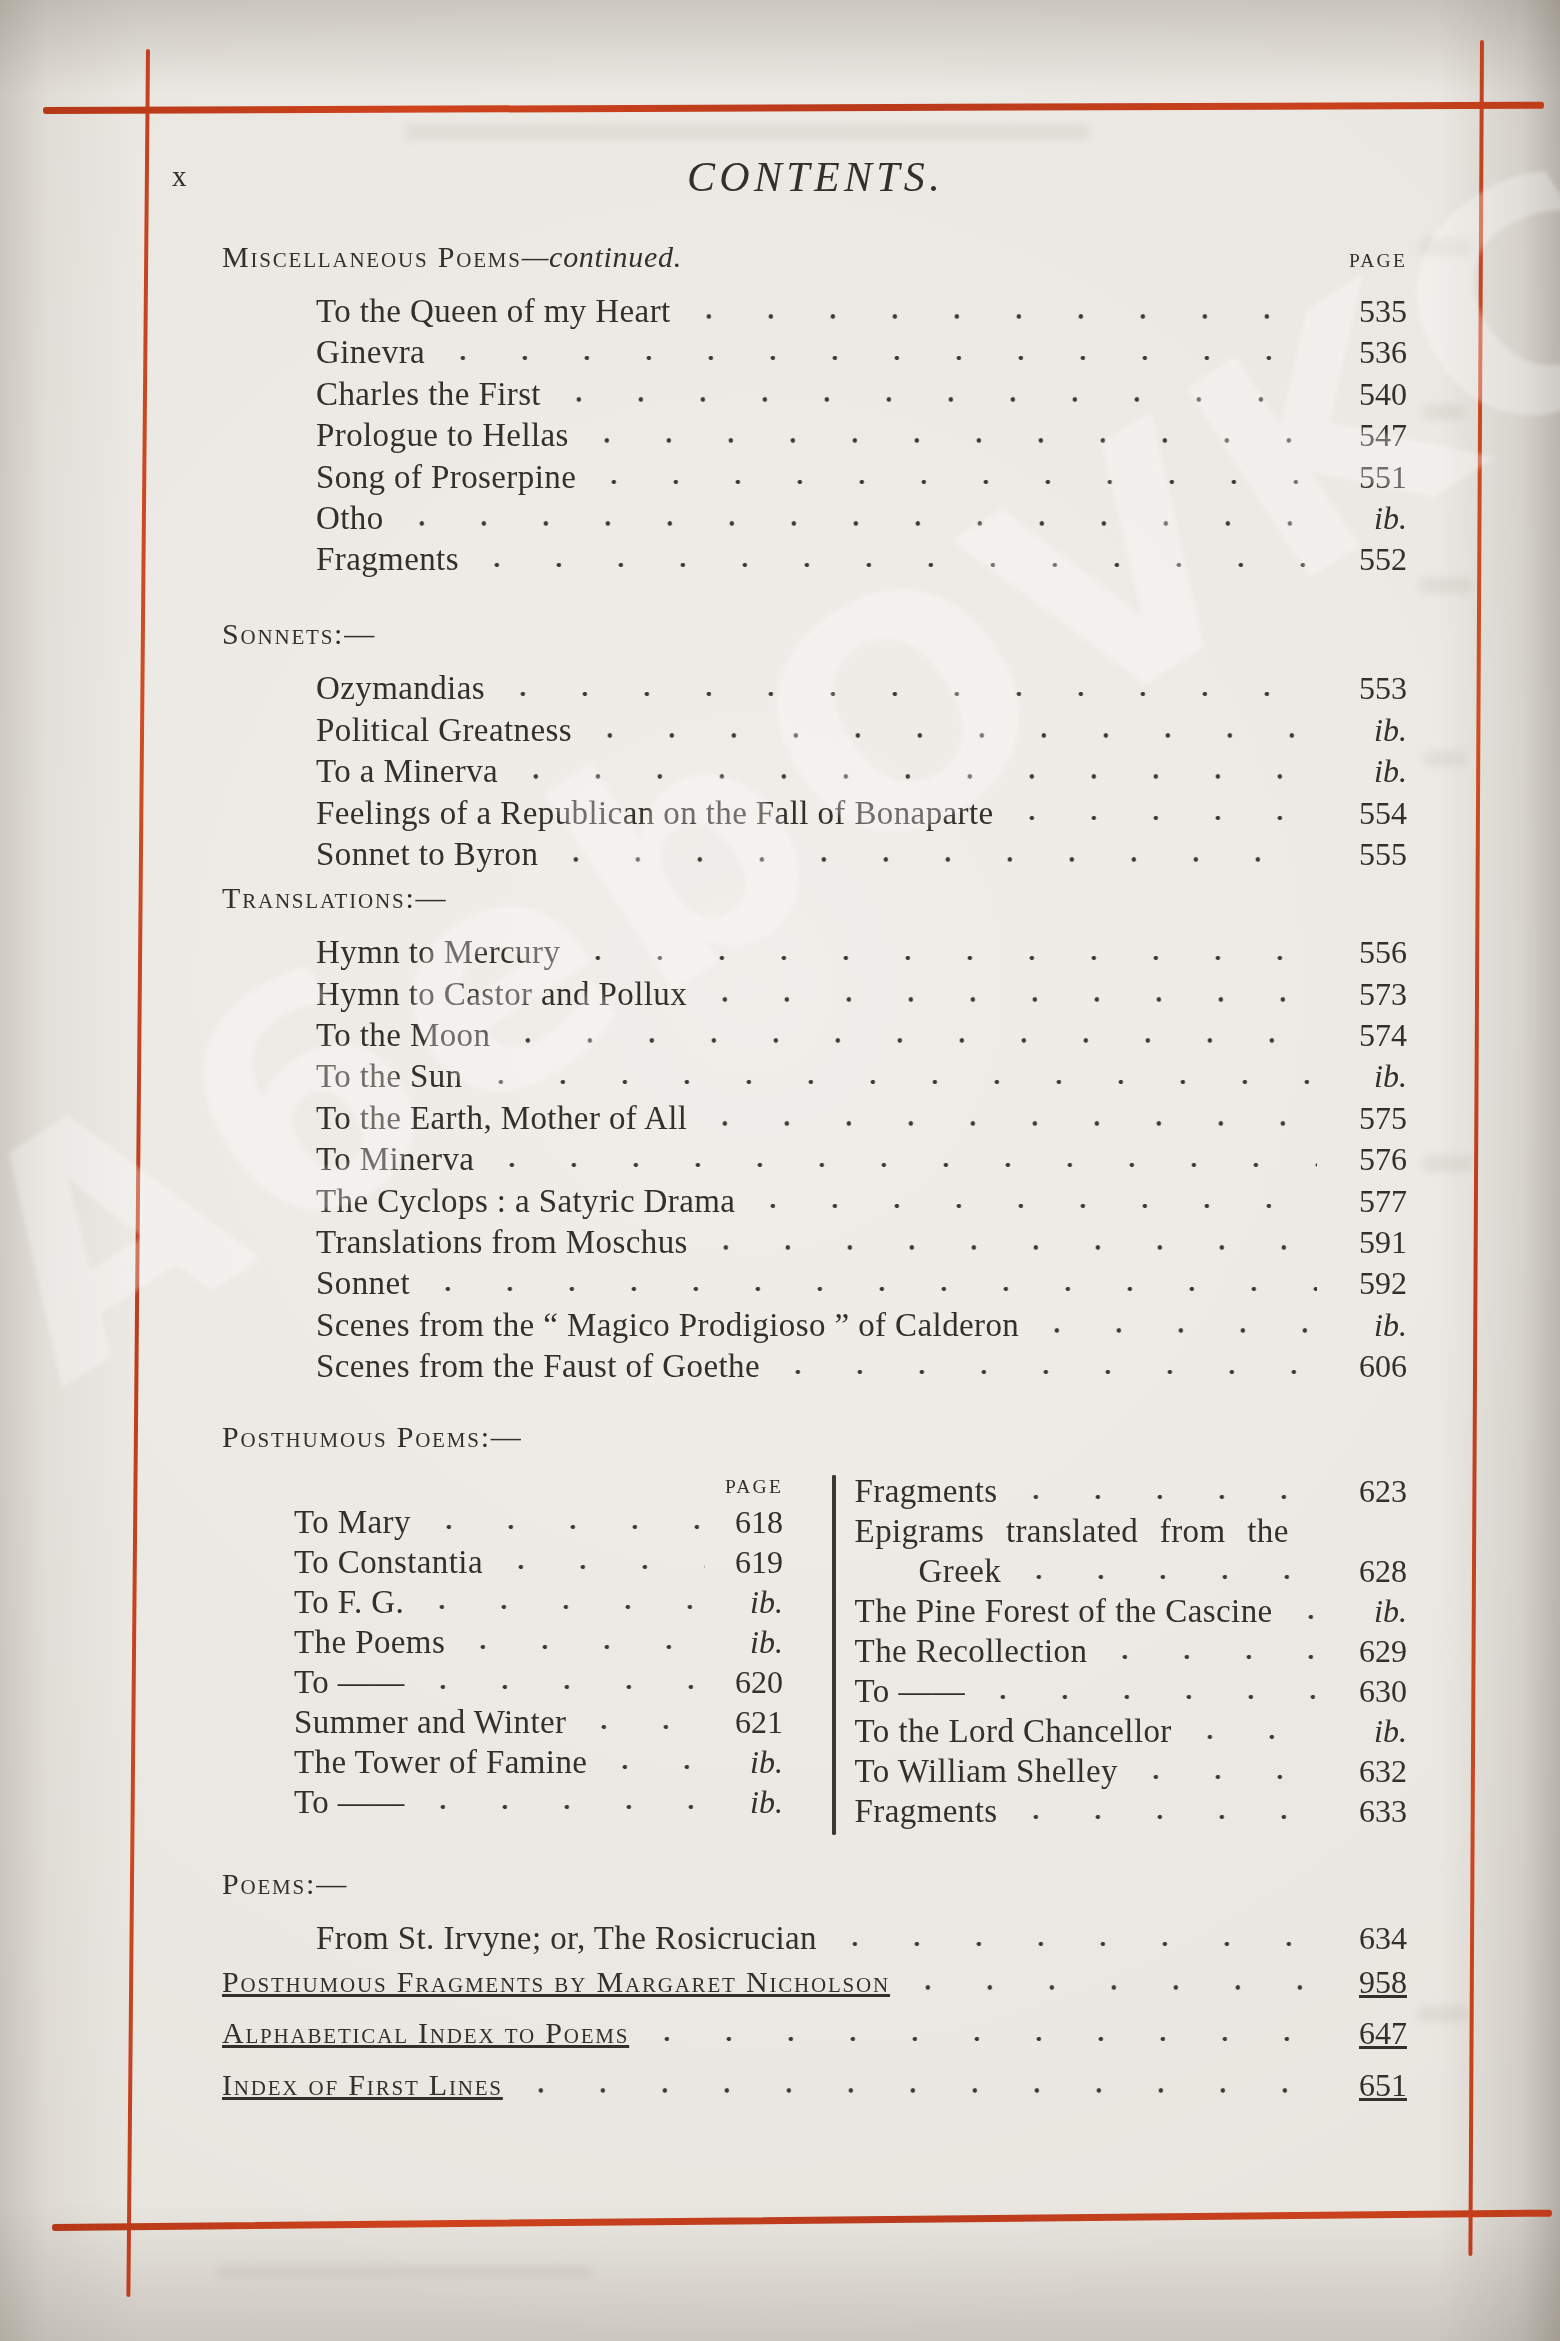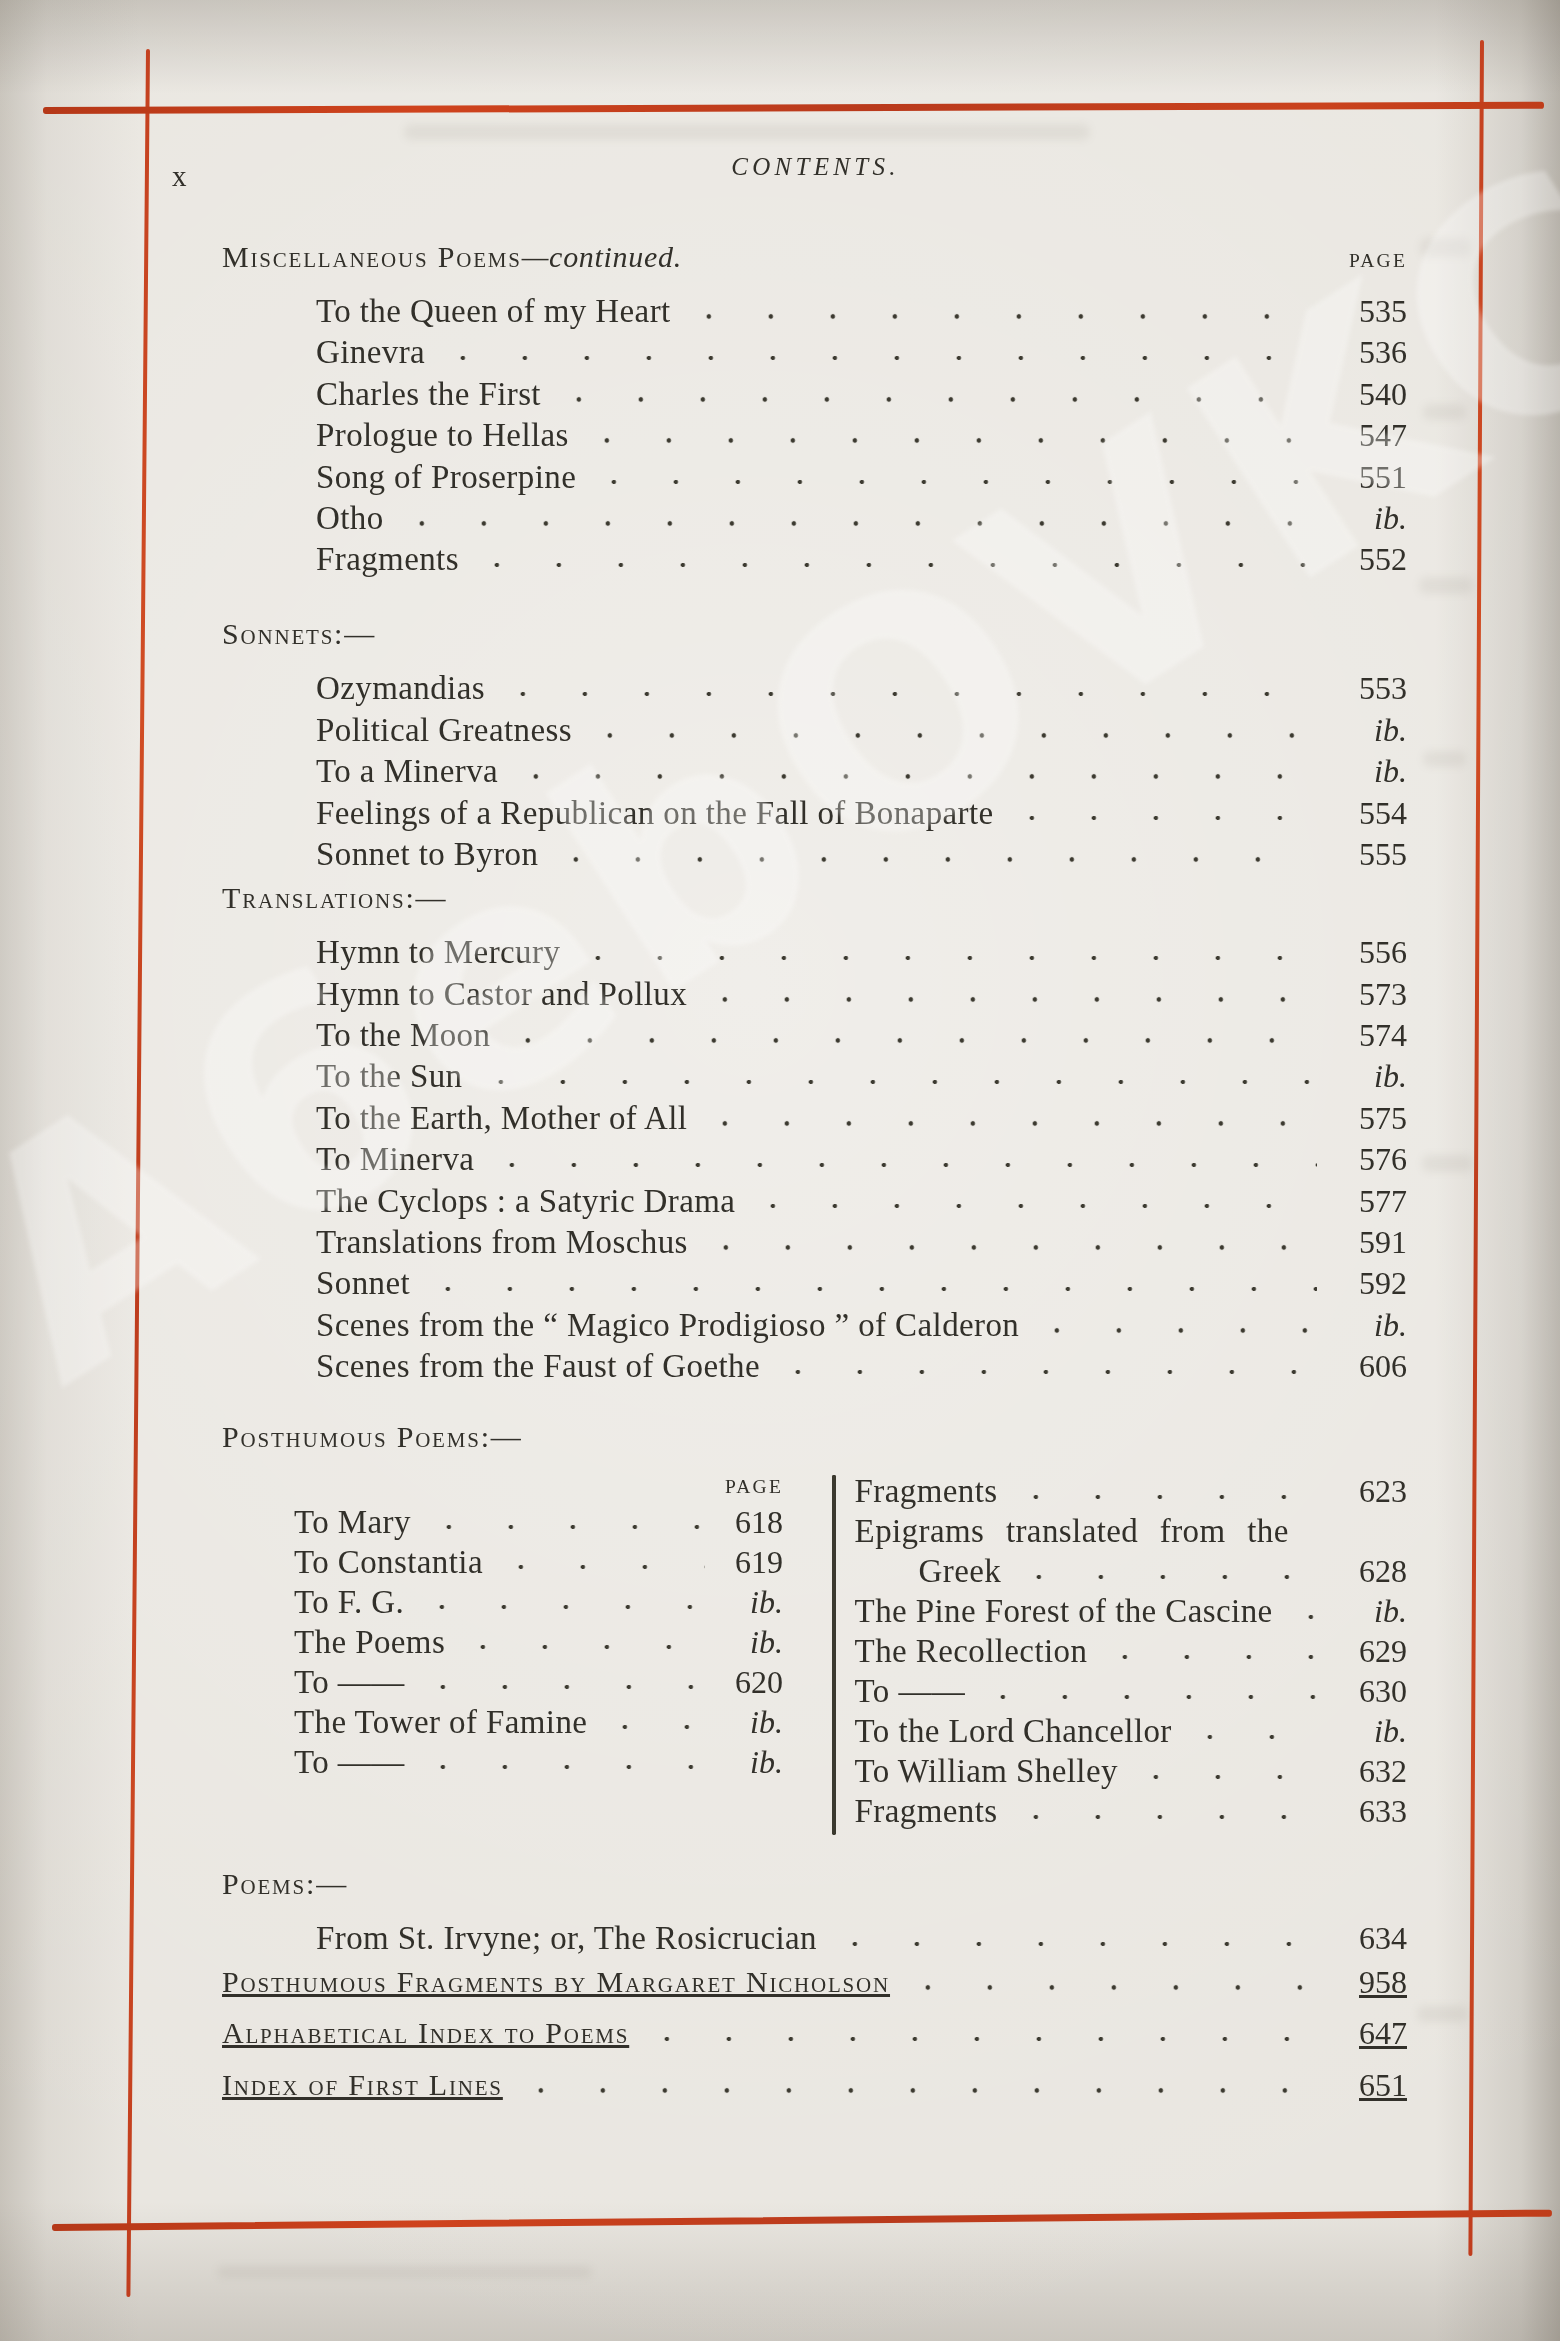--- a/index.html
+++ b/index.html
@@ -22,21 +22,21 @@
   .red-v{width:4.3px;background:linear-gradient(180deg,#c44120,#d14d24 30%,#bd3c1d 55%,#cc4822 80%,#c03d1e);}
   .red-h{height:6.5px;background:linear-gradient(90deg,#b53818,#cf431d 25%,#b93a1c 55%,#ca421d 85%,#bf3d1a);}
   #red-left{left:146px;top:49px;height:2248px;transform:rotate(0.5deg);transform-origin:top left;}
   #red-right{left:1480px;top:40px;height:2216px;transform:rotate(0.3deg);transform-origin:top left;}
   #red-top{left:43px;top:107px;width:1501px;transform:rotate(-0.2deg);transform-origin:left center;}
   #red-bottom{left:52px;top:2224px;width:1500px;height:7.2px;transform:rotate(-0.55deg);transform-origin:left center;}
   
   .ink{color:#32302a;}
   #folio{position:absolute;left:172px;top:160px;font-size:29px;z-index:2;}
   #page-title{position:absolute;left:628px;top:153px;width:375px;text-align:center;
-    font-style:italic;font-size:25px;letter-spacing:4.3px;z-index:2;}
+    font-style:italic;font-size:42px;letter-spacing:4.3px;z-index:2;}
   .content{position:absolute;left:222px;top:238px;width:1185px;z-index:2;}
   .sc{font-variant:small-caps;letter-spacing:1.8px;}
   .heading-row{display:flex;align-items:baseline;font-size:30px;line-height:38px;height:38px;margin-bottom:19px;}
   .head-left{flex:1 1 auto;white-space:nowrap;}
   .heading-suffix{font-style:italic;font-variant:normal;letter-spacing:0.7px;}
   .page-label{font-size:19.5px;letter-spacing:2.2px;font-variant:normal;}
   .entries{padding-left:94px;}
   .row{display:flex;align-items:flex-end;font-size:33px;line-height:32px;margin-bottom:9.4px;}
   .row .t{white-space:nowrap;letter-spacing:0.4px;}
   .leader{
@@ -298,20 +298,25 @@
                 <span class="leader"></span>
                 <span class="pg">ib.</span>
               </div>
 
               <div class="row">
                 <span class="t">To ——</span>
                 <span class="leader"></span>
                 <span class="pg">620</span>
               </div>
 
+              <div class="row">
+                <span class="t">Summer and Winter</span>
+                <span class="leader"></span>
+                <span class="pg">621</span>
+              </div>
 
               <div class="row ib">
                 <span class="t">The Tower of Famine</span>
                 <span class="leader"></span>
                 <span class="pg">ib.</span>
               </div>
 
               <div class="row ib">
                 <span class="t">To ——</span>
                 <span class="leader"></span>

